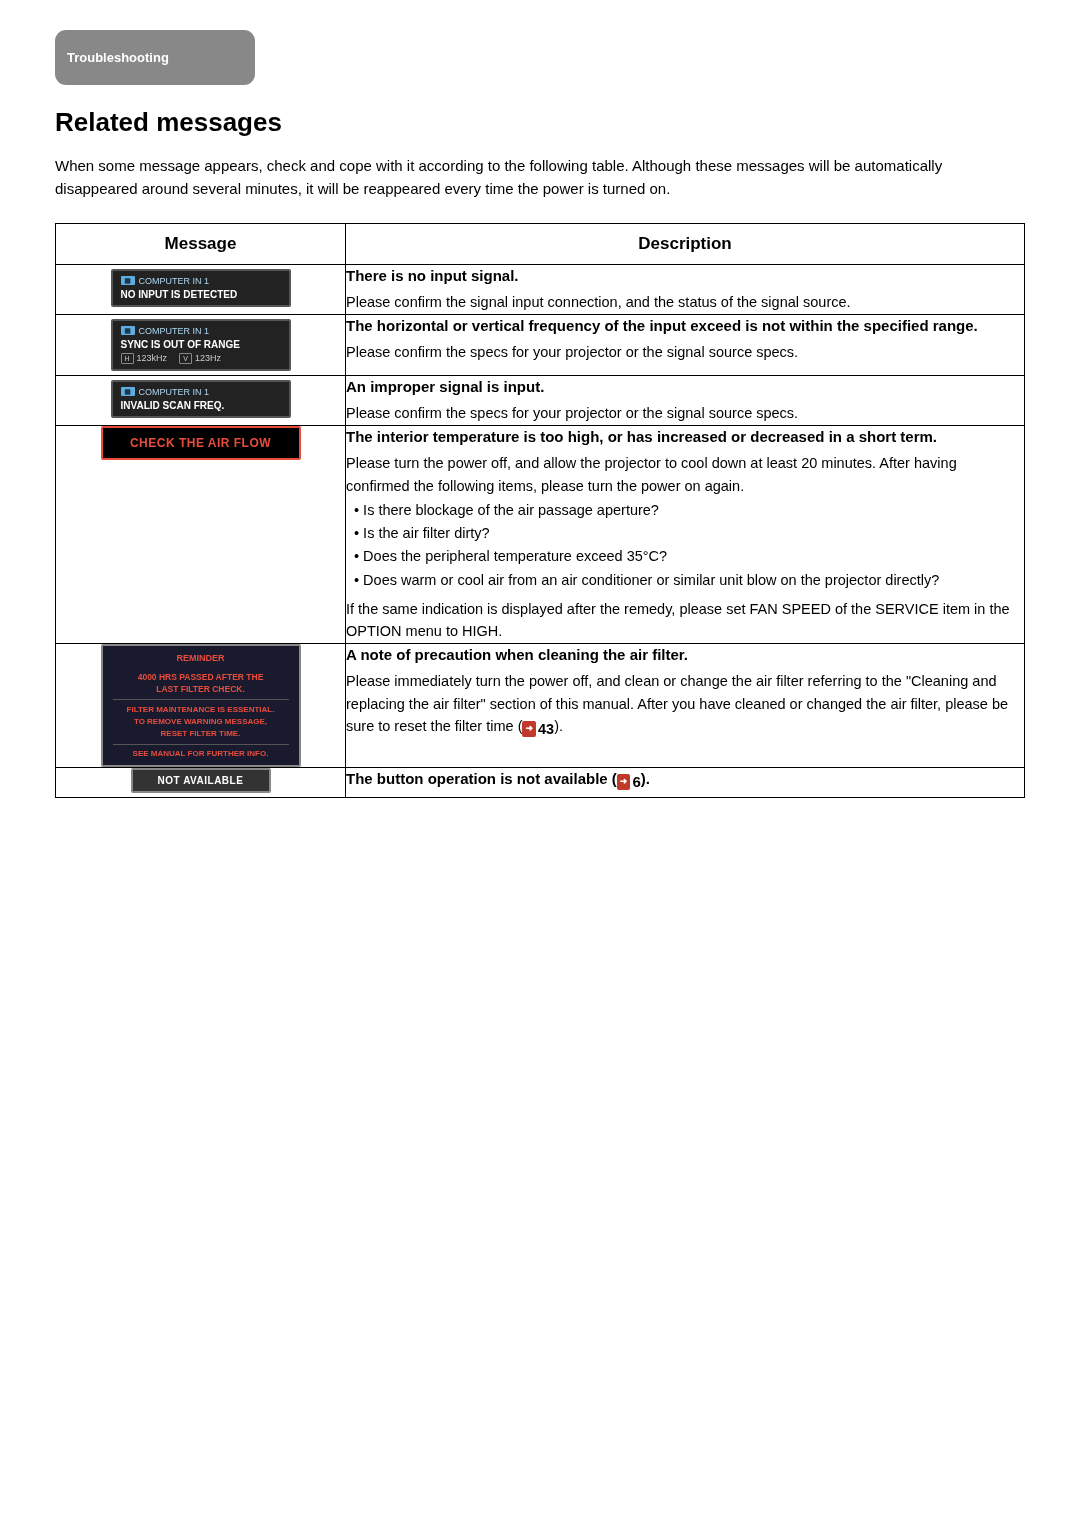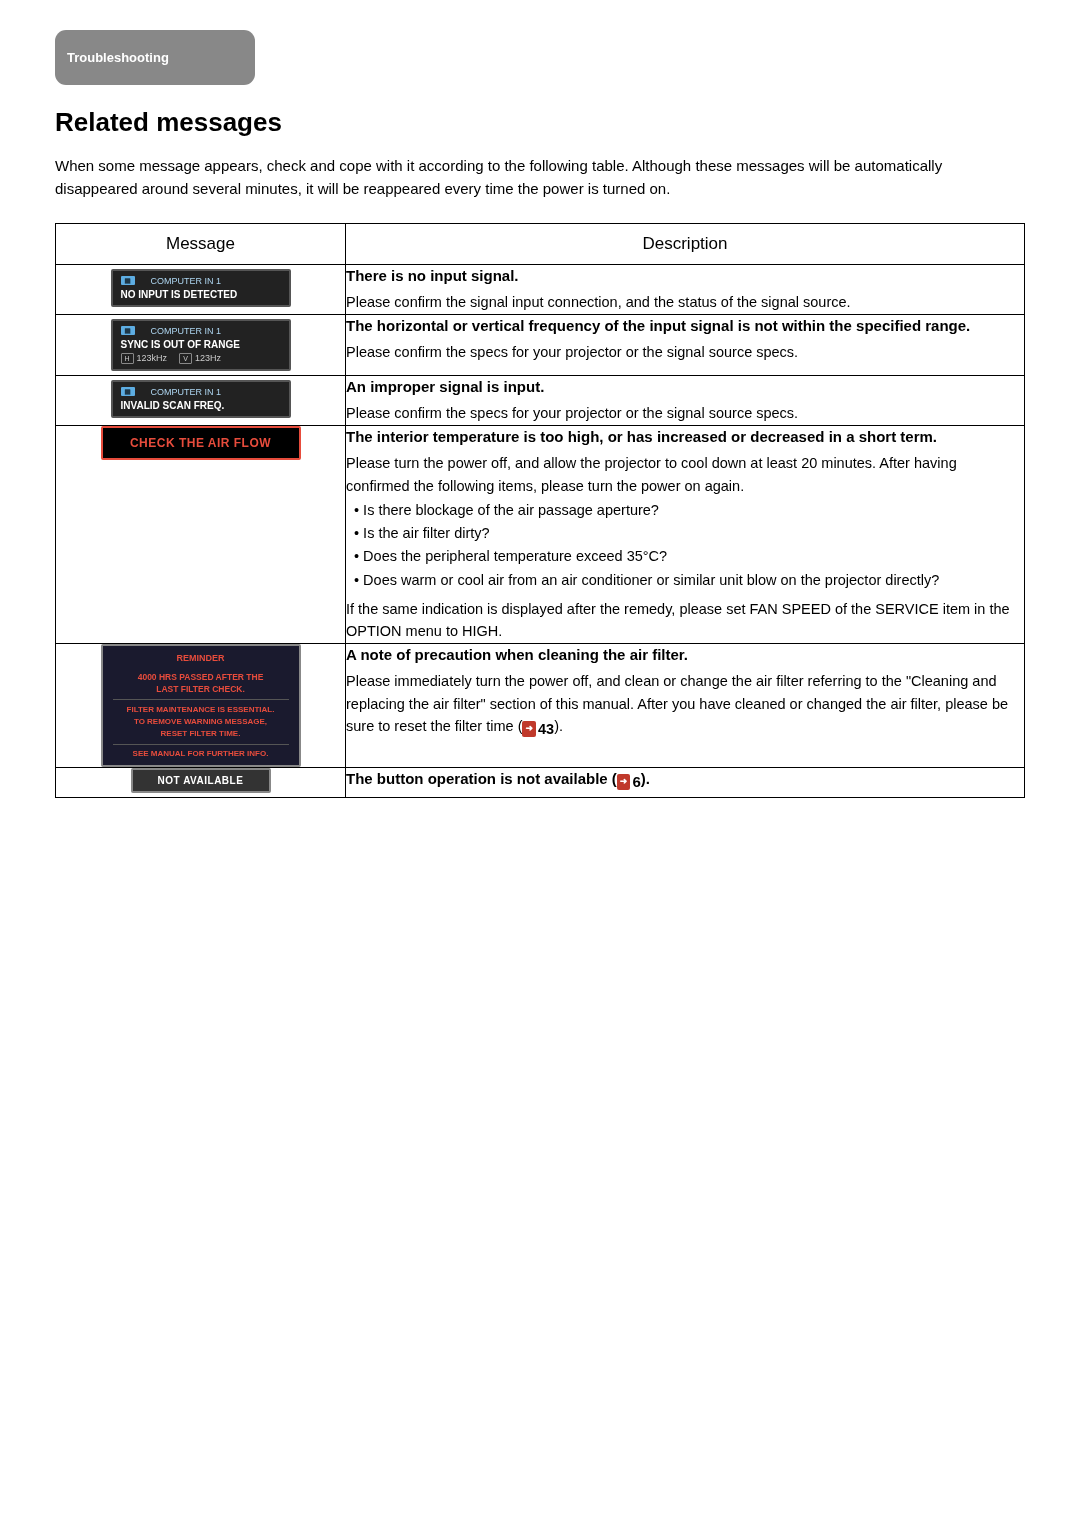--- a/index.html
+++ b/index.html
@@ -47,21 +47,21 @@
 
     
     .main-table {
       width: 100%;
       border-collapse: collapse;
       border: 1.5px solid #000;
     }
 
     .main-table th {
       font-size: 17px;
-      font-weight: normal;
+      font-weight: bold;
       text-align: center;
       padding: 10px 14px;
       border: 1.5px solid #000;
       background: #fff;
     }
 
     .main-table td {
       vertical-align: top;
       border: 1.5px solid #000;
       padding: 0;
@@ -93,21 +93,21 @@
       display: inline-block;
       min-width: 180px;
       margin: 4px auto;
     }
 
     .screen-mock .source-label {
       color: #aed6f1;
       font-size: 9px;
       display: flex;
       align-items: center;
-      gap: 16px;
+      gap: 4px;
       margin-bottom: 3px;
     }
 
     .screen-mock .source-label .icon-plug {
       display: inline-block;
       width: 14px;
       height: 9px;
       background: #5dade2;
       border-radius: 1px;
       position: relative;
@@ -330,21 +330,21 @@
                 <span>123kHz</span>
               </span>
               <span class="freq-item">
                 <span class="freq-icon">V</span>
                 <span>123Hz</span>
               </span>
             </div>
           </div>
         </td>
         <td class="desc-cell">
-          <span class="desc-title">The horizontal or vertical frequency of the input signal is not within the specified range.</span>
+          <span class="desc-title">The horizontal or vertical frequency of the input exceed is not within the specified range.</span>
           <span class="desc-body">Please confirm the specs for your projector or the signal source specs.</span>
         </td>
       </tr>
 
       <tr>
         <td class="msg-cell">
           <div class="screen-mock">
             <div class="source-label">
               <span class="icon-plug">▦</span>
               <span>COMPUTER IN 1</span>

